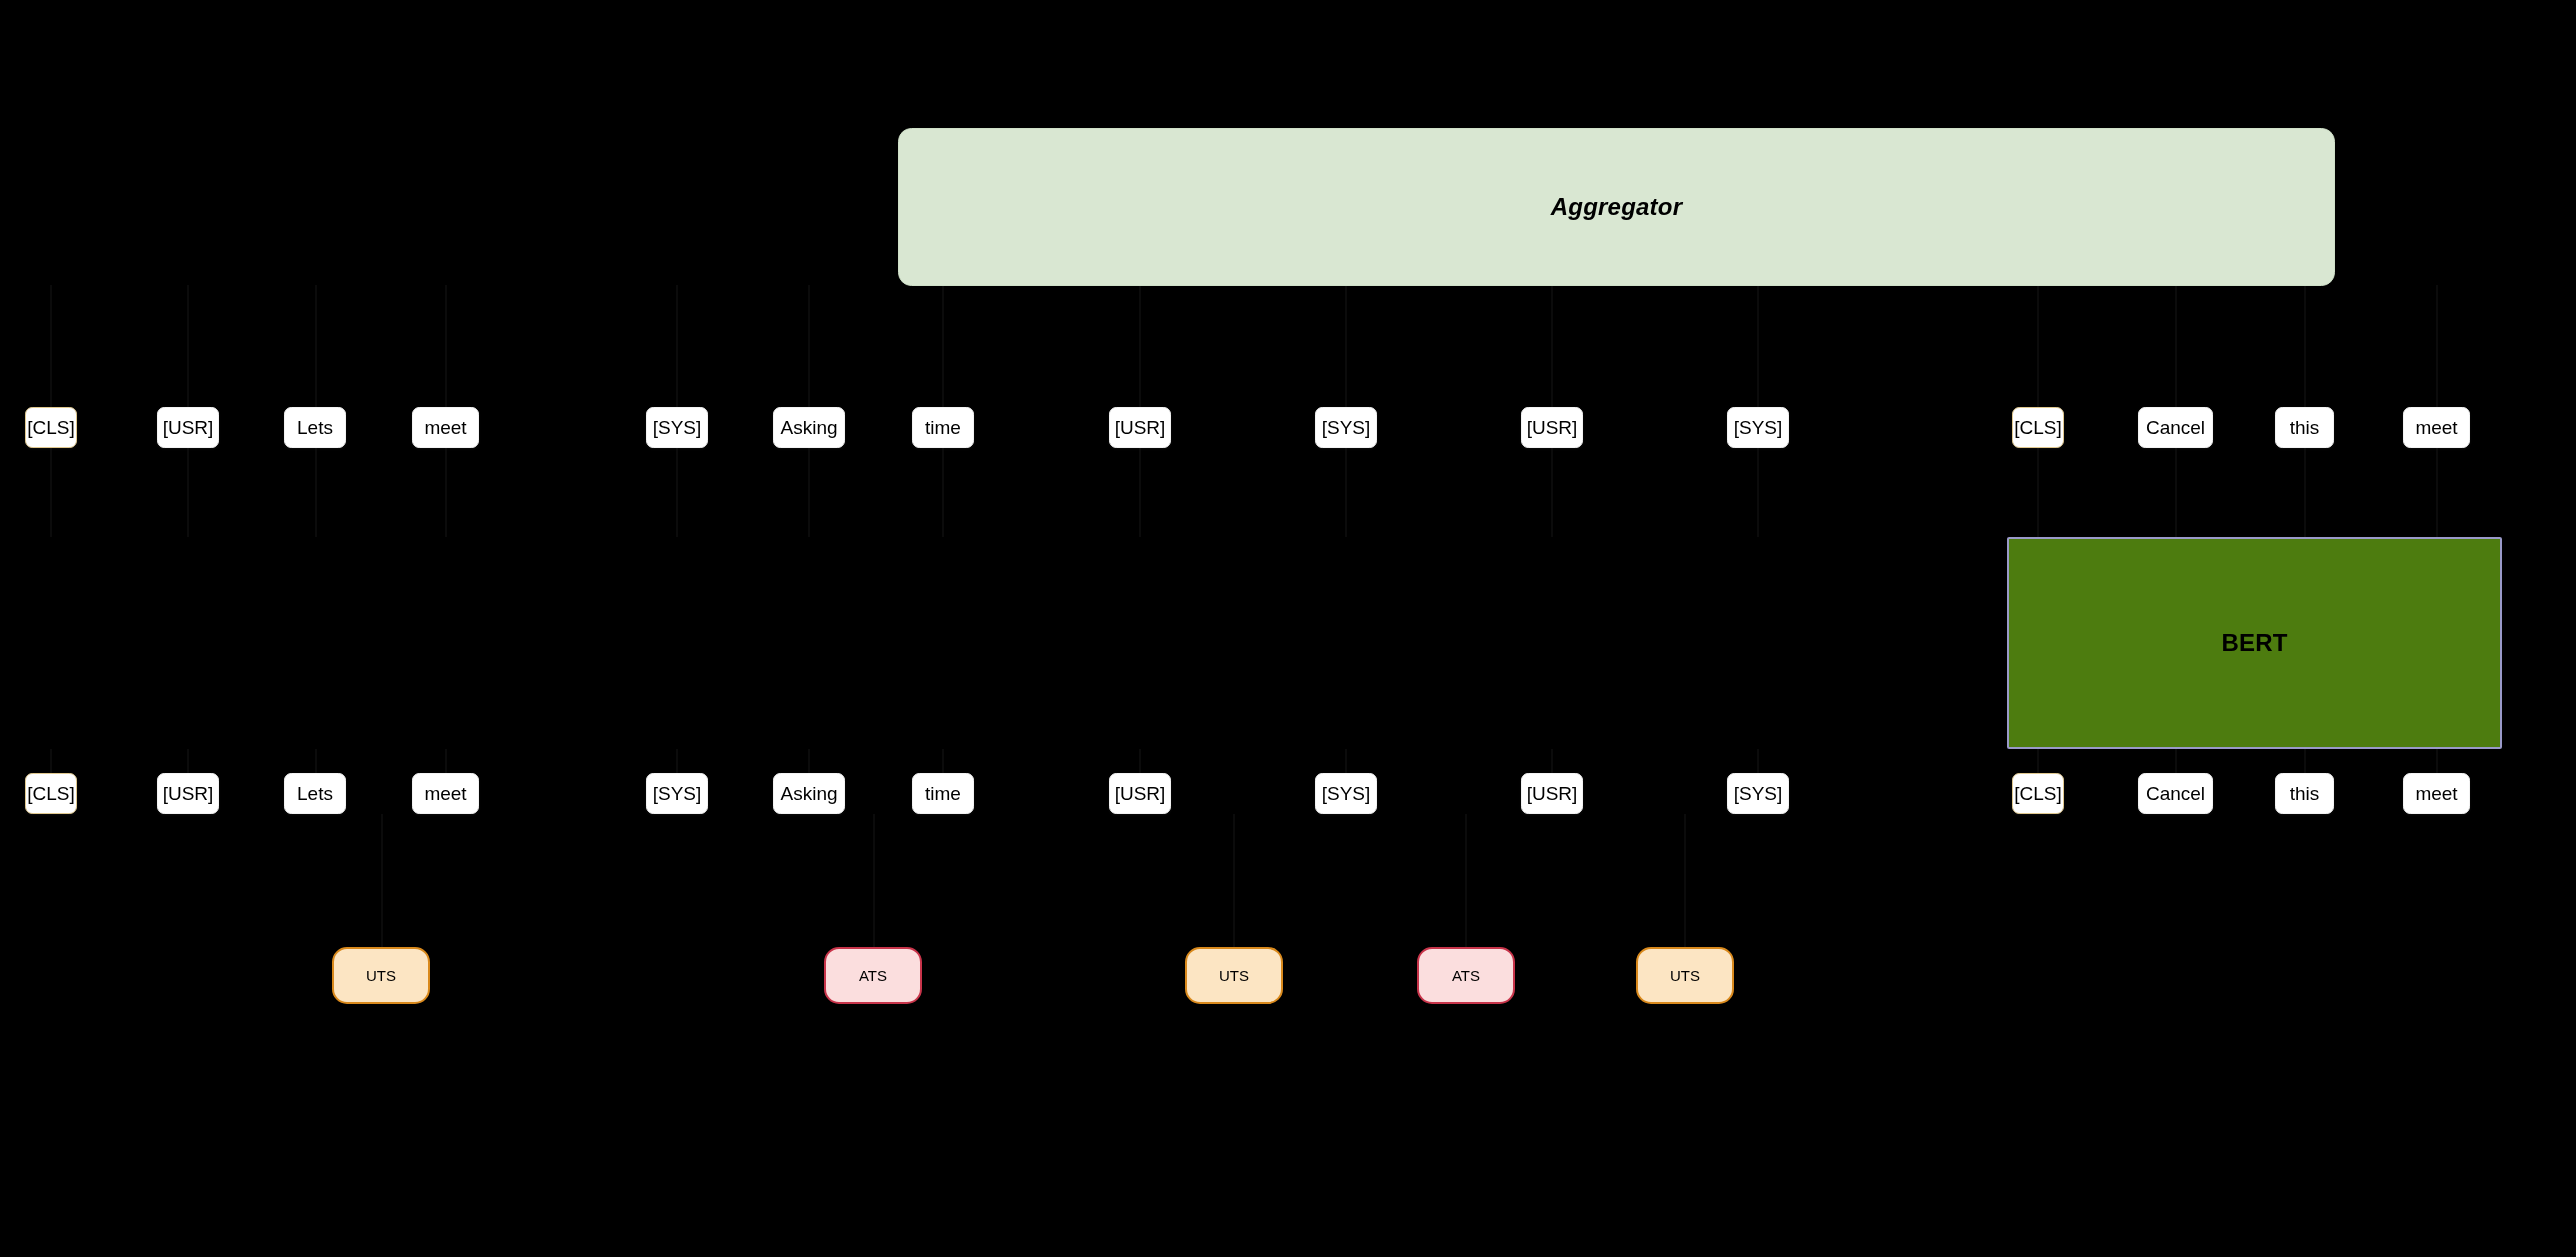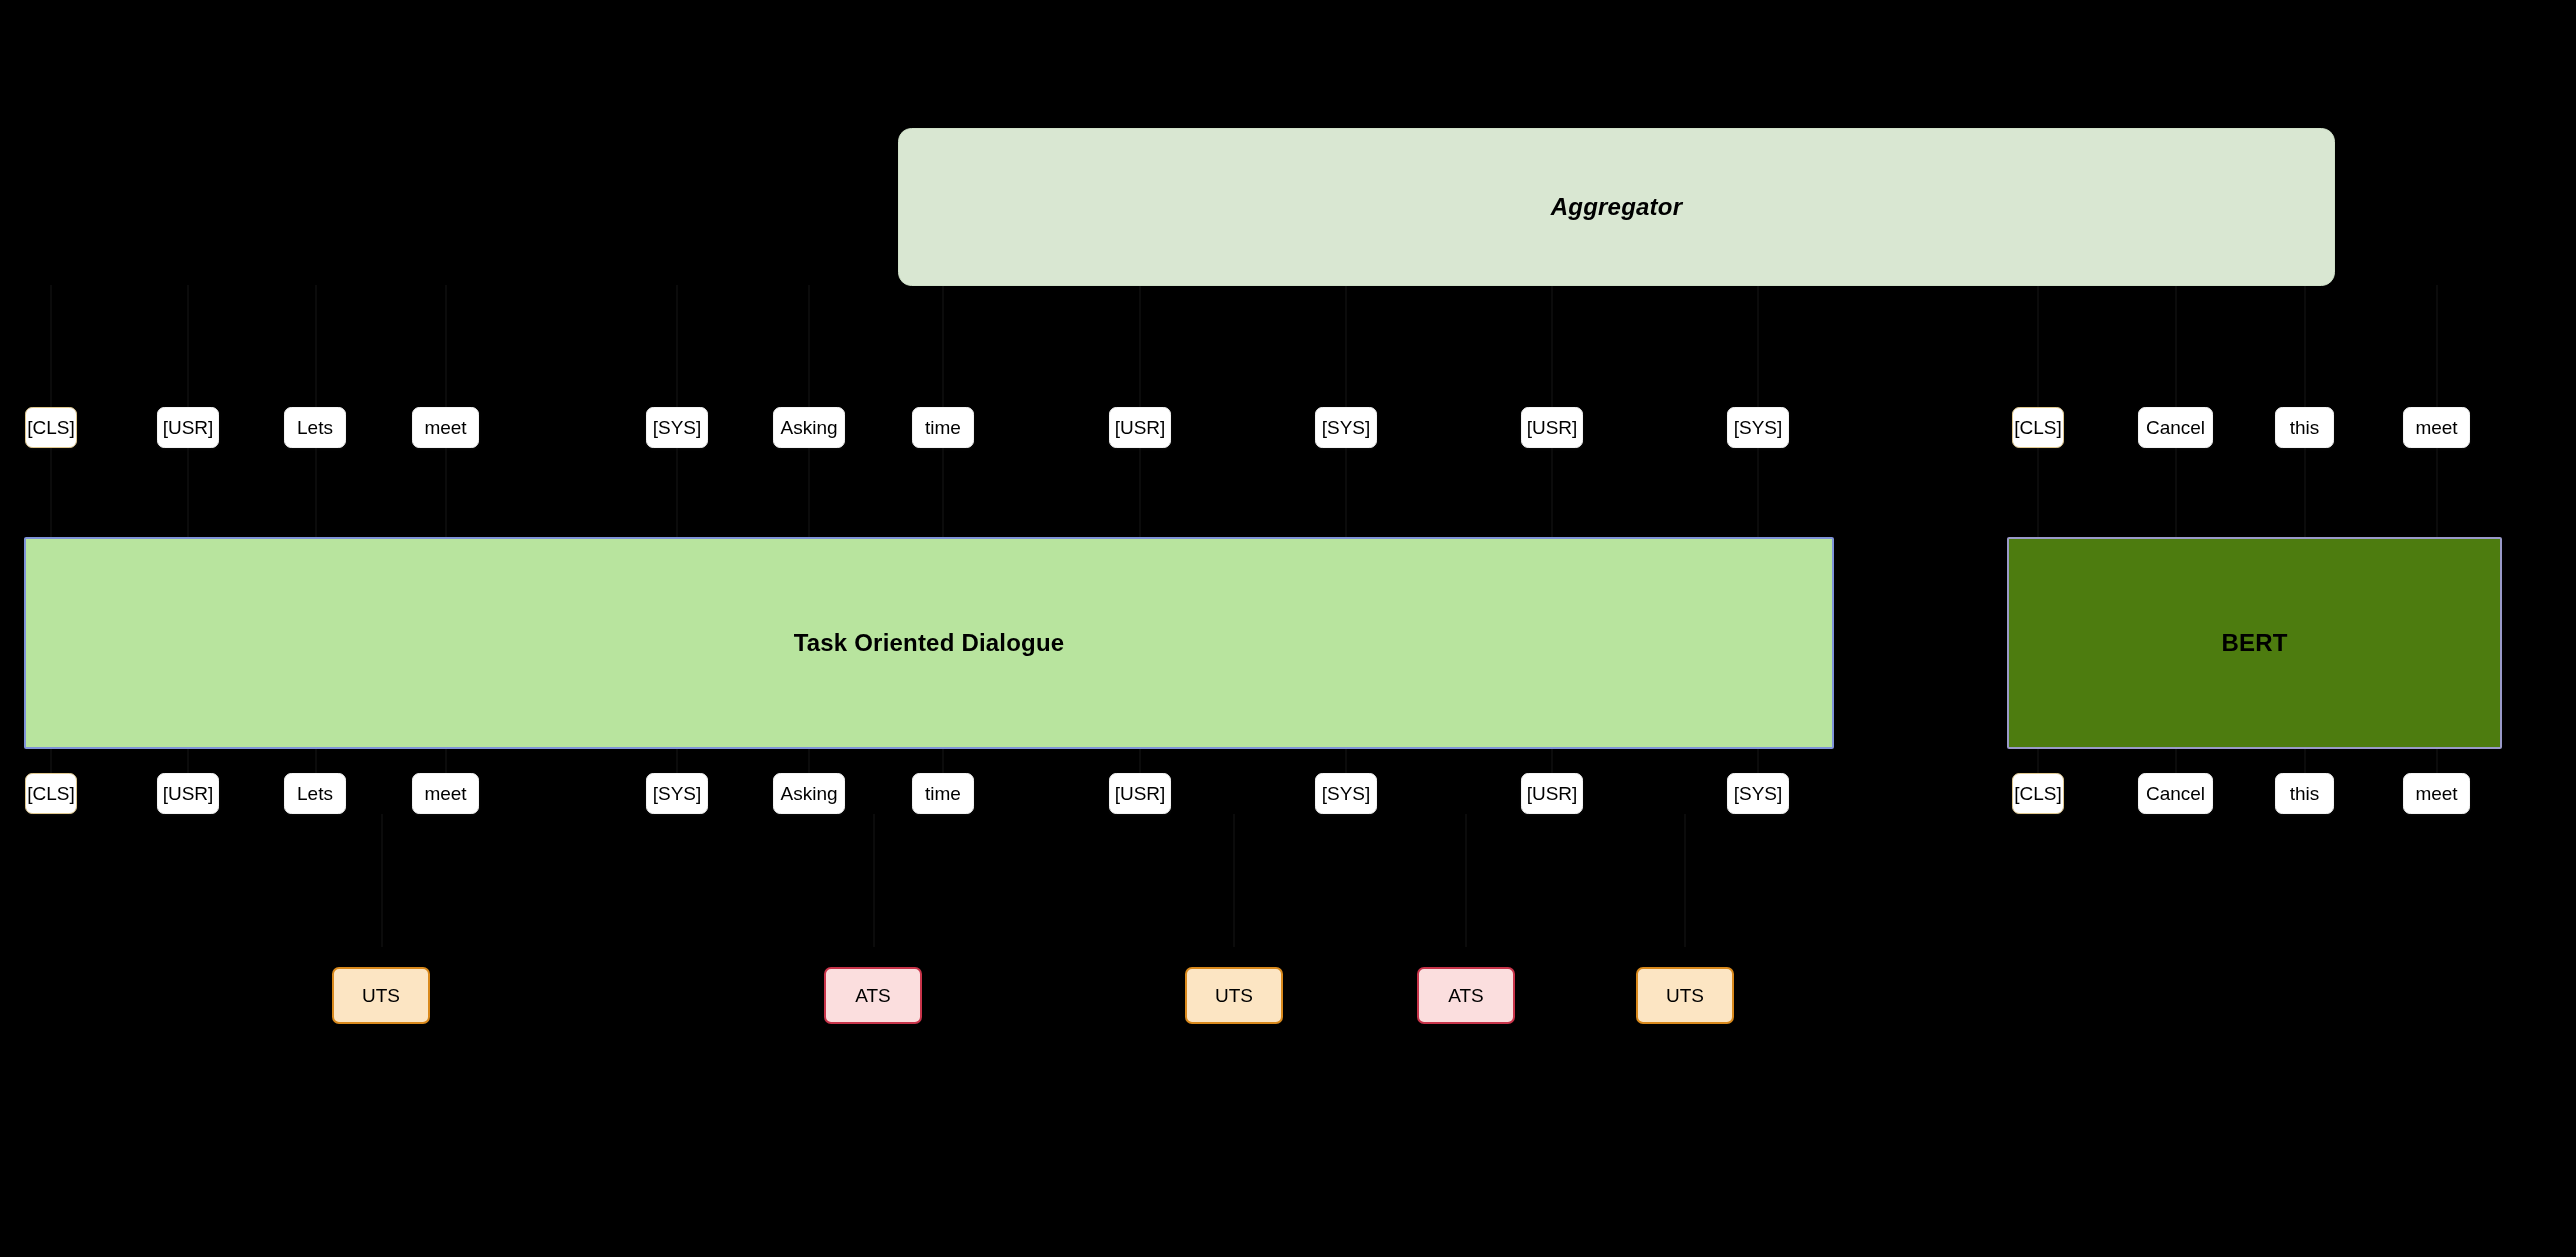--- a/index.html
+++ b/index.html
@@ -64,25 +64,24 @@
     font-weight: normal;
     box-shadow: 0 1px 2.6px rgba(255,255,255,0.05);
   }
   .token-cls {
     background: #ffffff;
     border: 1.5px solid #e0c88e;
   }
 
   
   .tag {
-    border-radius: 7px;
-    color: #000000;
-    font-size: 19px;
+    border-radius: 15px;
+    color: #000000;
+    font-size: 15px;
     font-weight: normal;
-    margin-top: 20px;
   }
   .tag-uts {
     background: #fce5c3;
     border: 2.6px solid #d9891c;
   }
   .tag-ats {
     background: #fbdede;
     border: 2.6px solid #c8344a;
   }
 
@@ -196,23 +195,20 @@
         <span>Cancel</span>
       </div>
       <div class="node token" style="left: 2275px; top: 407px; width: 59px; height: 41px;">
         <span>this</span>
       </div>
       <div class="node token" style="left: 2403px; top: 407px; width: 67px; height: 41px;">
         <span>meet</span>
       </div>
     </div>
 
-  <div class="node encoder encoder-tod" style="left:24px; top:537px; width:1810px; height:212px;">
-    <span>Task Oriented Dialogue</span>
-  </div>
 
   <div class="node encoder encoder-bert" style="left:2007px; top:537px; width:495px; height:212px;">
     <span>BERT</span>
   </div>
 
   <div id="input-row">
       <div class="node token token-cls" style="left: 25px; top: 773px; width: 52px; height: 41px;">
         <span>[CLS]</span>
       </div>
       <div class="node token" style="left: 157px; top: 773px; width: 62px; height: 41px;">

